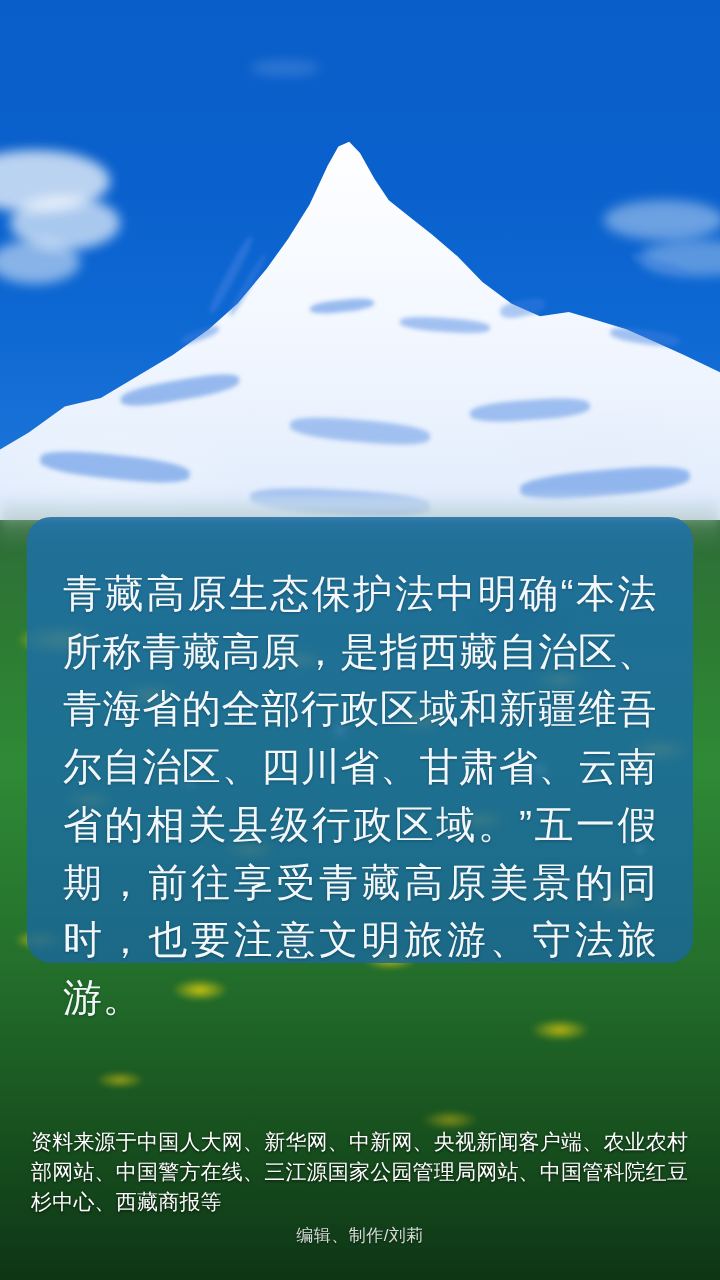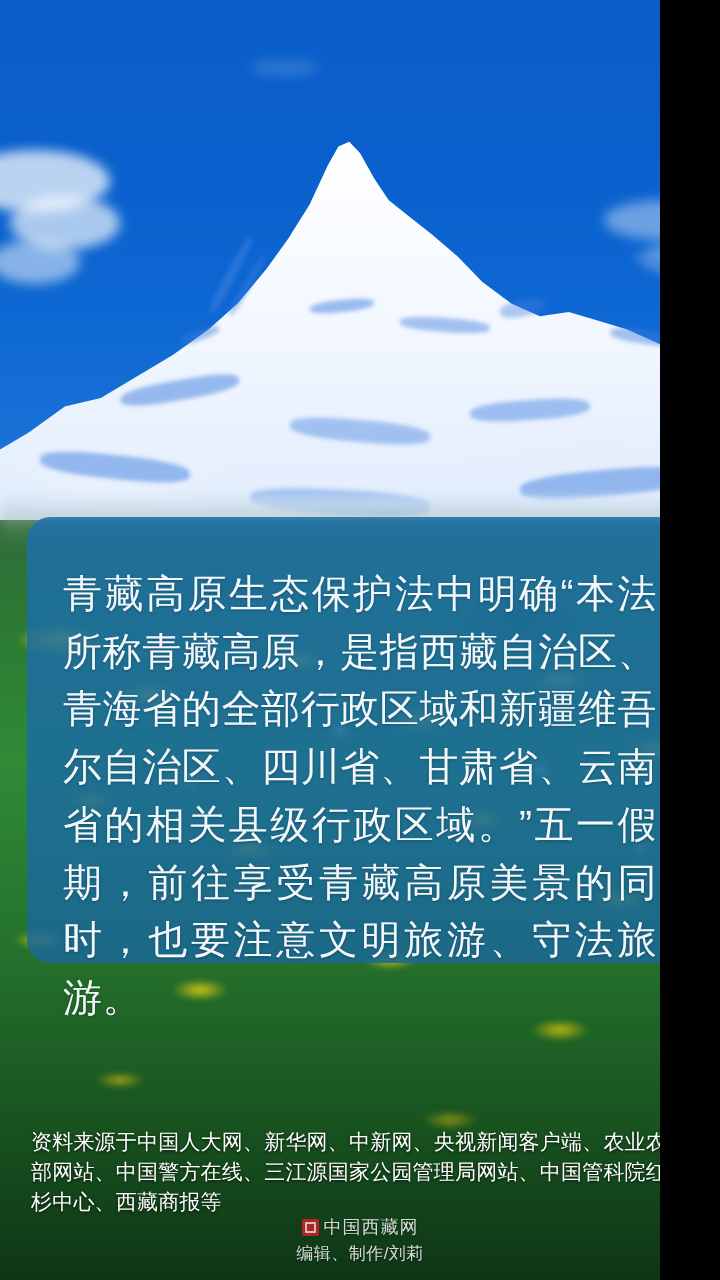--- a/index.html
+++ b/index.html
@@ -2,21 +2,21 @@
 <html lang="zh"><head>
 <meta charset="utf-8">
 <title>青藏高原生态保护法 海报</title>
 <style>
   html,body{margin:0;padding:0;background:#000;}
   body{
     font-family:"Liberation Sans","DejaVu Sans",sans-serif;
   }
   .poster{
     position:relative;
-    width:660px;
+    width:720px;
     height:1280px;
     overflow:hidden;
     background:#0f766e;
   }
 
   
   .photo{position:absolute;inset:0;}
 
   
   .sky{
@@ -203,20 +203,16 @@
     <div class="haze"></div>
   </div>
 
   <div class="quote-card">
     <p class="quote-text">青藏高原生态保护法中明确“本法所称青藏高原，是指西藏自治区、青海省的全部行政区域和新疆维吾尔自治区、四川省、甘肃省、云南省的相关县级行政区域。”五一假期，前往享受青藏高原美景的同时，也要注意文明旅游、守法旅游。</p>
   </div>
 
   <p class="source">资料来源于中国人大网、新华网、中新网、央视新闻客户端、农业农村部网站、中国警方在线、三江源国家公园管理局网站、中国管科院红豆杉中心、西藏商报等</p>
 
   <div class="watermark">
-    <div class="wm-brand">
-      <span class="wm-logo"></span>
-      <span class="wm-name">中国西藏网</span>
-    </div>
     <div class="wm-credit">编辑、制作/刘莉</div>
   </div>
 
 </div>
 
 </body></html>

